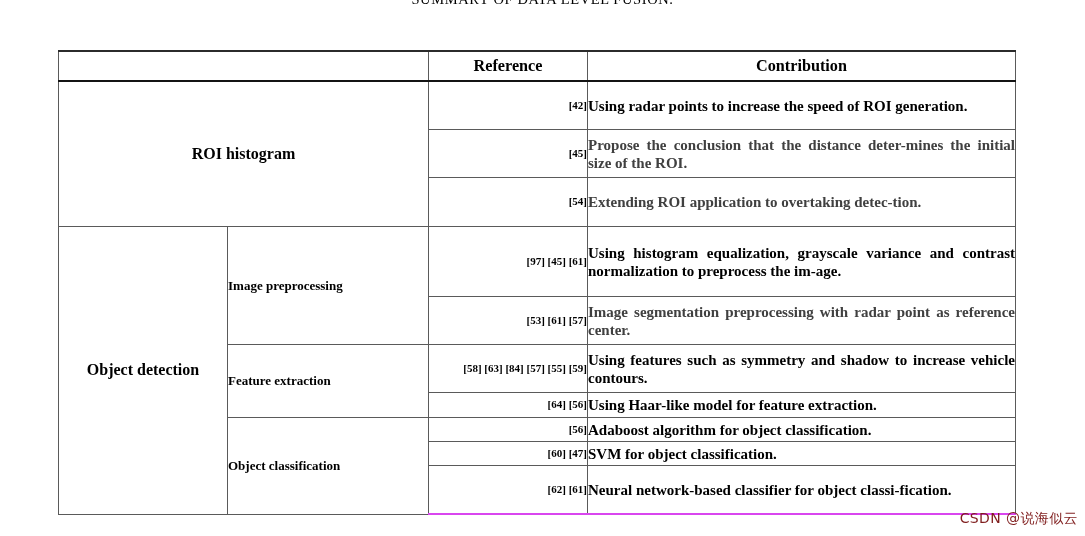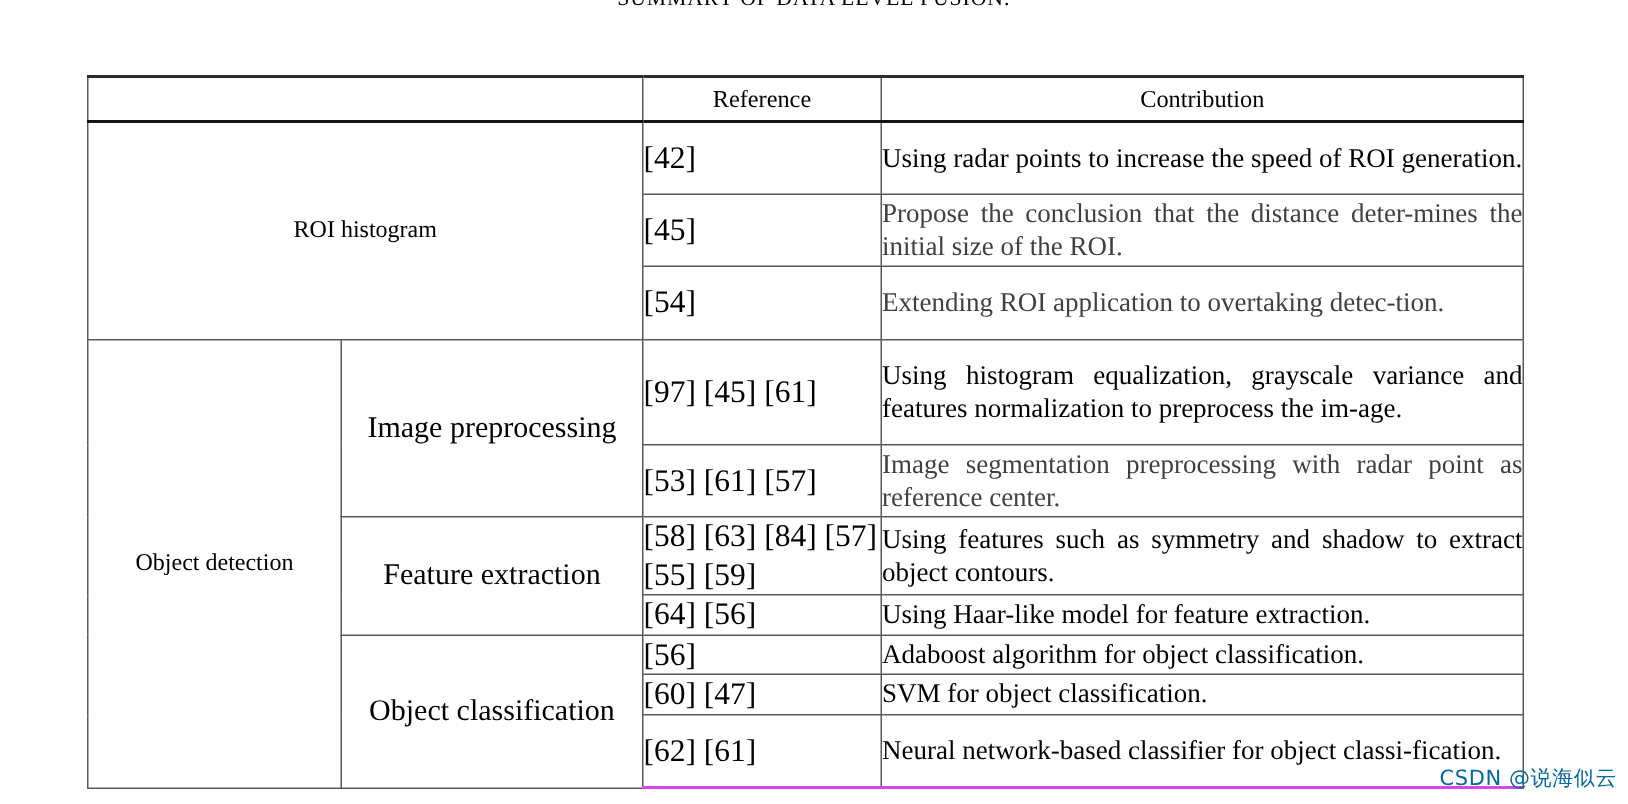--- a/index.html
+++ b/index.html
@@ -36,68 +36,68 @@
     top: 50px;
     width: 957px;
     border-collapse: collapse;
     table-layout: fixed;
     font-size: 15.2px;
   }
   #fusion-table td, #fusion-table th {
     border: 1px solid #5a5a5a;
     padding: 0;
     vertical-align: middle;
-    font-weight: normal;
+    font-weight: bold;
   }
   #fusion-table .outer-top { border-top: 2px solid #2b2b2b; }
   #fusion-table .outer-bottom { border-bottom: 2px solid #d946ef; }
   #fusion-table .hdr-sep { border-bottom: 2px solid #141414; }
 
   .cat-cell {
     text-align: center;
     font-size: 16px;
   }
   .sub-cell {
-    text-align: center;
-    font-size: 20px;
+    text-align: left;
+    font-size: 13px;
   }
   .ref-cell {
-    text-align: left;
-    font-size: 21px;
+    text-align: right;
+    font-size: 11px;
     line-height: 1.22;
     padding: 2px 0;
   }
   .hdr-cell {
     text-align: center;
     font-size: 16.2px;
     height: 28px;
   }
   .contrib-cell {
     text-align: justify;
     text-align-last: left;
-    font-size: 18px;
+    font-size: 15px;
     line-height: 1.2;
     padding: 3px 9px 4px 13px;
     hyphens: manual;
   }
   .contrib-cell.blue { color: #404040; }
 
   
   col.c-cat  { width: 169px; }
   col.c-sub  { width: 201px; }
   col.c-ref  { width: 159px; }
   col.c-con  { width: 428px; }
 
   
   #watermark {
     position: absolute;
     right: 7px;
     bottom: 8px;
     font-size: 14px;
-    color: #0369a1;
+    color: #7f1d1d;
     font-family: "DejaVu Sans", sans-serif;
     letter-spacing: 0.4px;
     white-space: nowrap;
   }
 </style>
 </head>
 <body>
 
 <div id="caption">SUMMARY OF DATA LEVEL FUSION.</div>
 
@@ -127,31 +127,31 @@
     </tr>
     <tr>
       <td class="ref-cell" style="height:48px">[54]</td>
       <td class="contrib-cell blue">Extending ROI application to overtaking detec-tion.</td>
     </tr>
 
     <tr>
       <td class="cat-cell" rowspan="7">Object detection</td>
       <td class="sub-cell" rowspan="2">Image preprocessing</td>
       <td class="ref-cell" style="height:69px">[97] [45] [61]</td>
-      <td class="contrib-cell">Using histogram equalization, grayscale variance and features normalization to preprocess the im-age.</td>
+      <td class="contrib-cell">Using histogram equalization, grayscale variance and contrast normalization to preprocess the im-age.</td>
     </tr>
     <tr>
       <td class="ref-cell" style="height:47px">[53] [61] [57]</td>
       <td class="contrib-cell blue">Image segmentation preprocessing with radar point as reference center.</td>
     </tr>
 
     <tr>
       <td class="sub-cell" rowspan="2">Feature extraction</td>
       <td class="ref-cell" style="height:47px">[58] [63] [84] [57] [55] [59]</td>
-      <td class="contrib-cell">Using features such as symmetry and shadow to extract object contours.</td>
+      <td class="contrib-cell">Using features such as symmetry and shadow to increase vehicle contours.</td>
     </tr>
     <tr>
       <td class="ref-cell" style="height:24px">[64] [56]</td>
       <td class="contrib-cell">Using Haar-like model for feature extraction.</td>
     </tr>
 
     <tr>
       <td class="sub-cell" rowspan="3">Object classification</td>
       <td class="ref-cell" style="height:23px">[56]</td>
       <td class="contrib-cell">Adaboost algorithm for object classification.</td>

